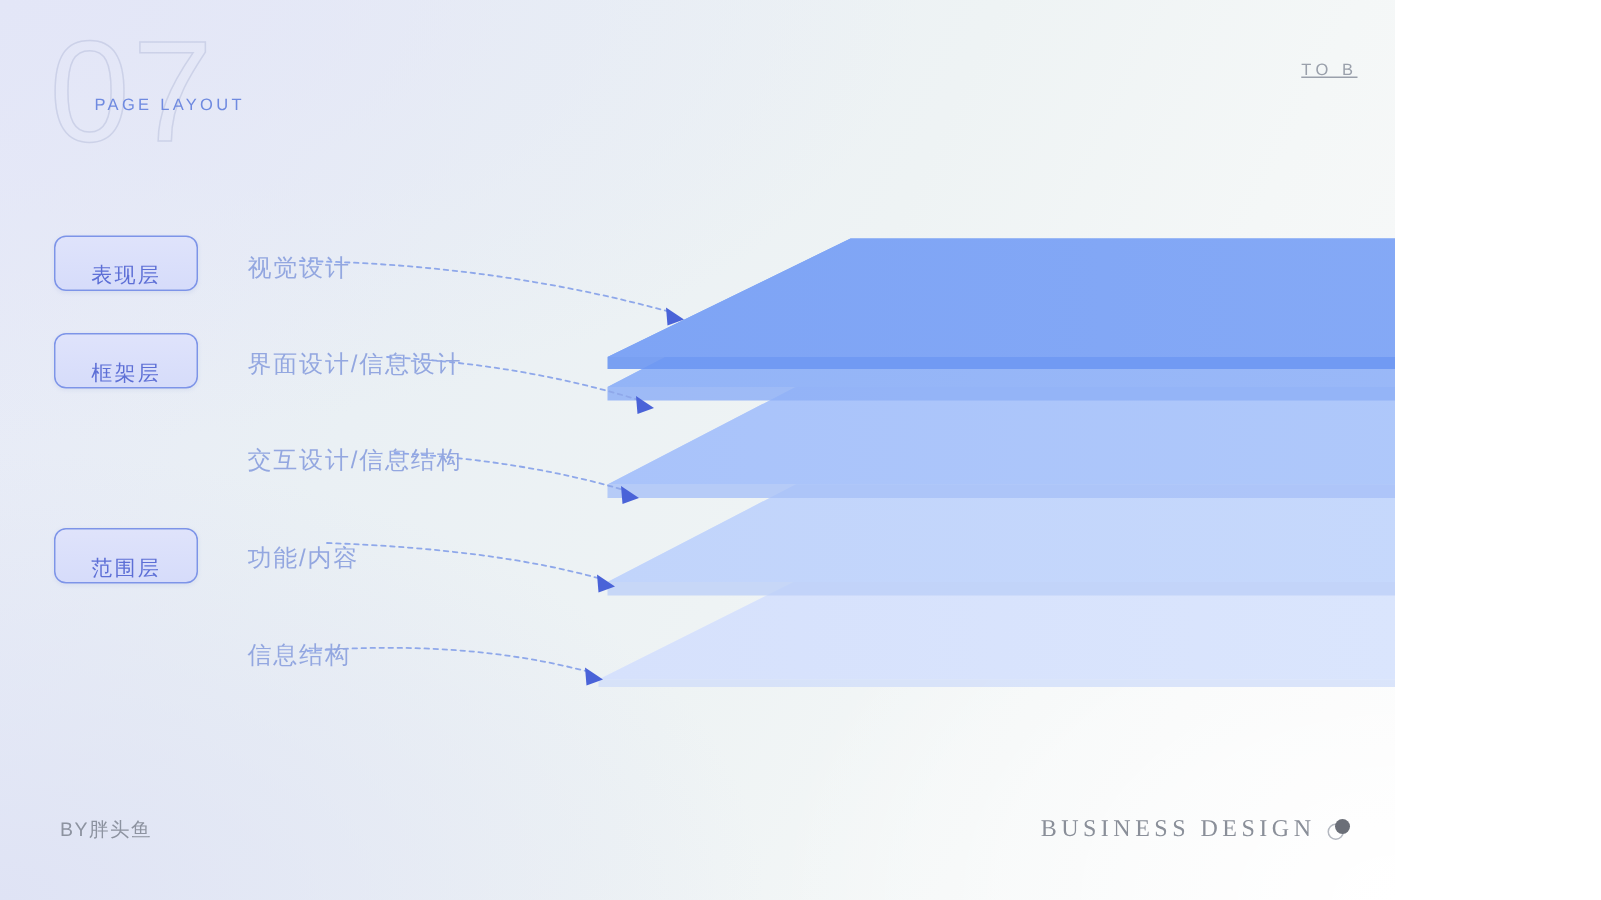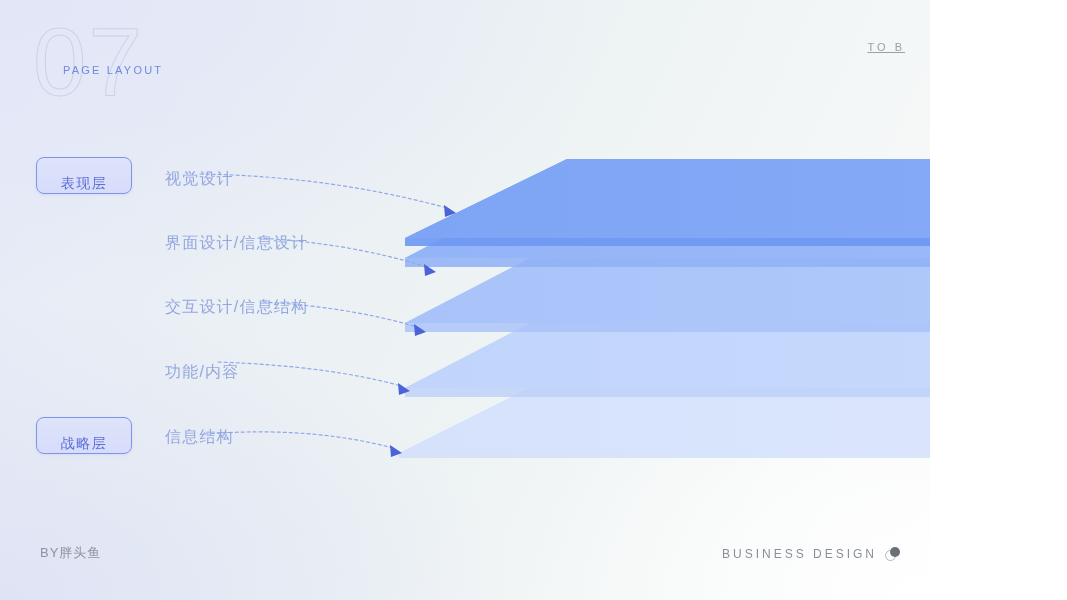--- a/index.html
+++ b/index.html
@@ -84,24 +84,24 @@
   }
   .brand {
     position: absolute;
     right: 28px;
     bottom: 38px;
     display: flex;
     align-items: center;
     gap: 7px;
   }
   .brand-text {
-    font-size: 12px;
+    font-size: 16px;
     letter-spacing: 3px;
     color: #8a8f99;
-    font-family: Liberation Sans, sans-serif;
+    font-family: Liberation Serif, serif;
   }
   .brand-mark { display: block; }
 
   
   .chip {
     position: absolute;
     left: 36px;
     width: 96px;
     height: 37px;
     border-radius: 8px;
@@ -221,22 +221,25 @@
       <polygon points="436,272 424,264 425,276"></polygon>
       <polygon points="426,332 414,324 415,336"></polygon>
       <polygon points="410,391 398,383 399,395"></polygon>
       <polygon points="402,453 390,445 391,457"></polygon>
     </g>
   </svg>
 
   <div class="chip" style="top:157px">
     <span class="chip-label">表现层</span>
   </div>
-  <div class="chip" style="top:417px">
-    <span class="chip-label">战略层</span>
+  <div class="chip" style="top:222px">
+    <span class="chip-label">框架层</span>
+  </div>
+  <div class="chip" style="top:352px">
+    <span class="chip-label">范围层</span>
   </div>
 
   <div class="caption" style="top:169px">视觉设计</div>
   <div class="caption" style="top:233px">界面设计/信息设计</div>
   <div class="caption" style="top:297px">交互设计/信息结构</div>
   <div class="caption" style="top:362px">功能/内容</div>
   <div class="caption" style="top:427px">信息结构</div>
 
   <div class="by-line">BY胖头鱼</div>
   <div class="brand">

